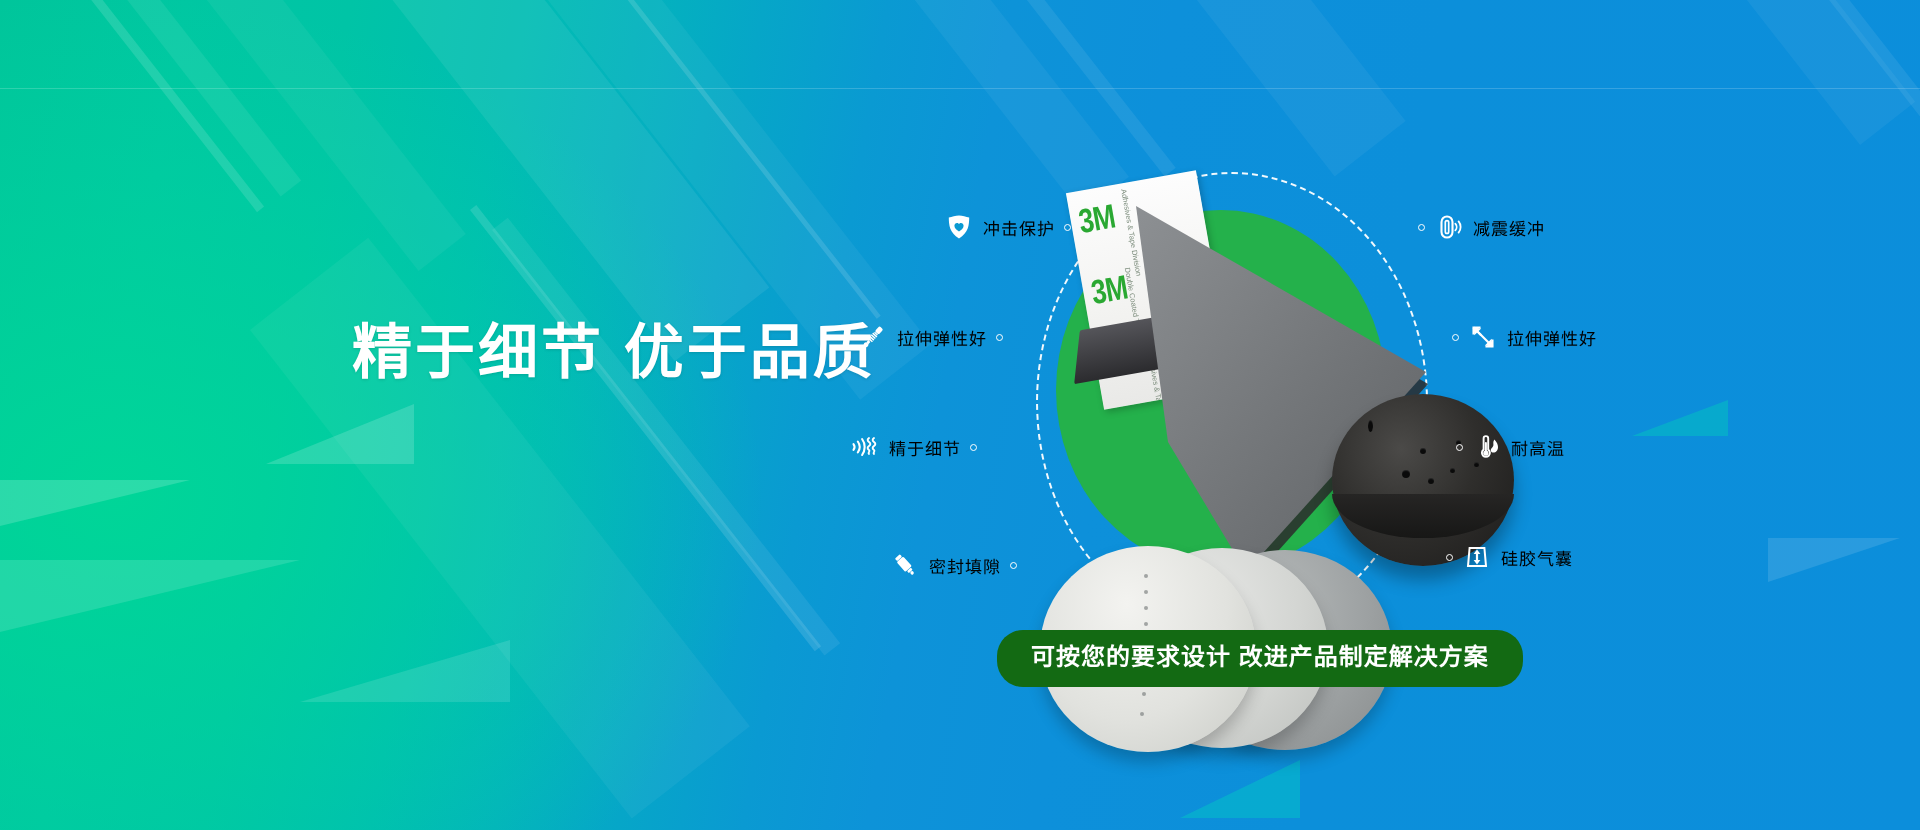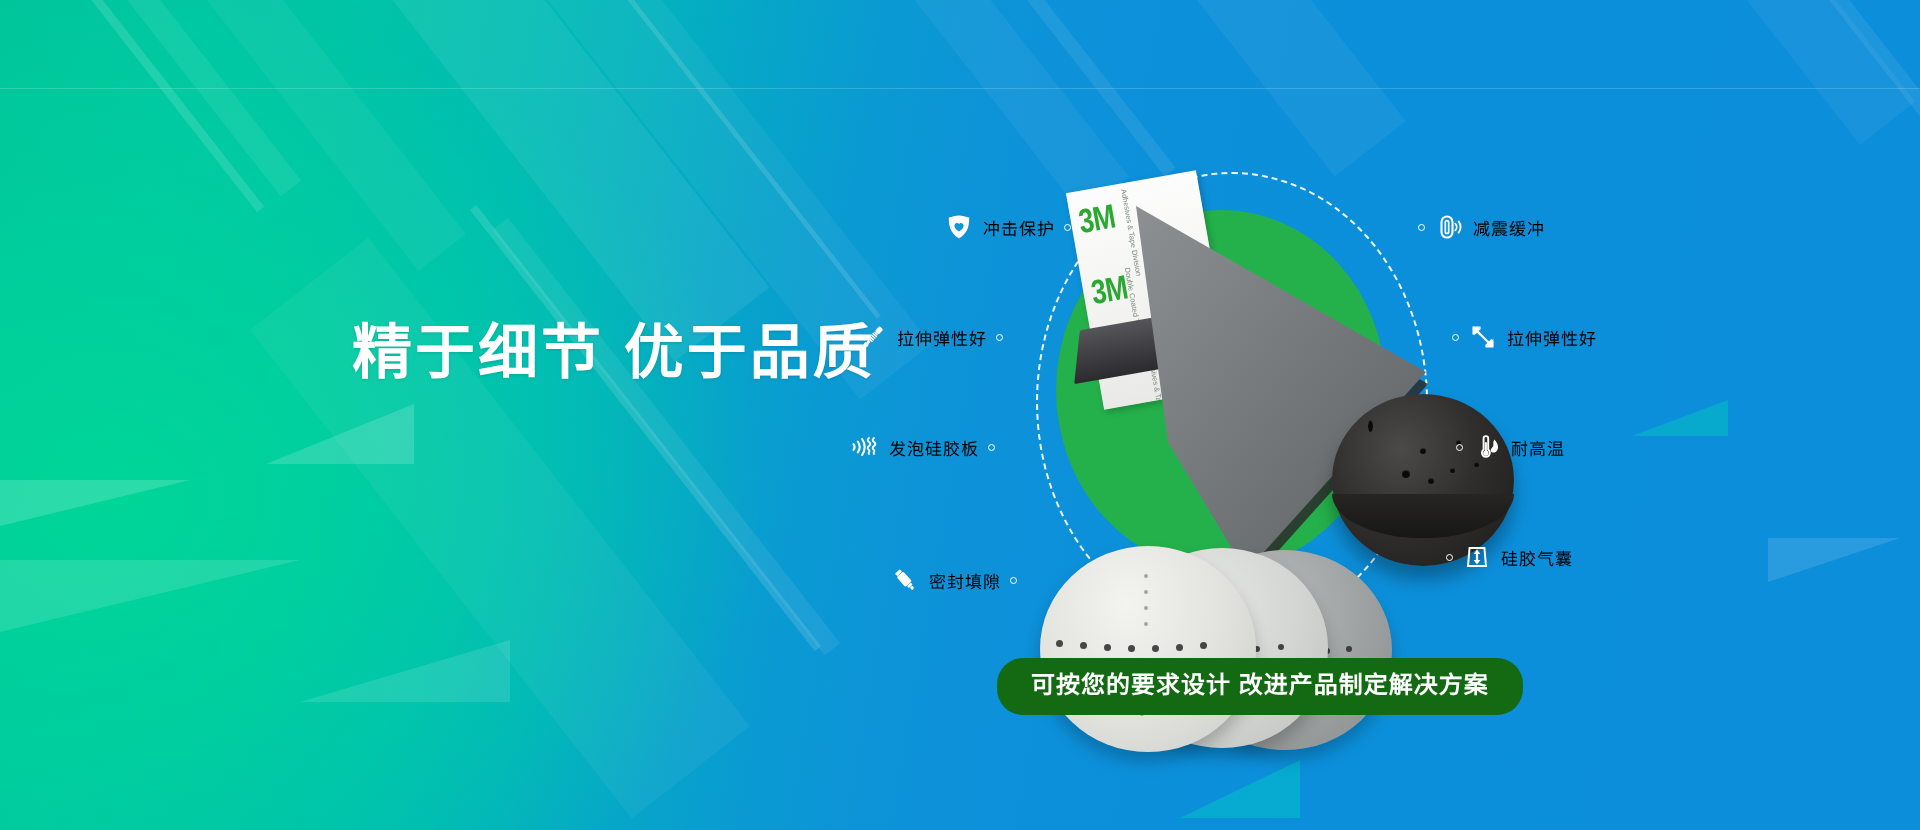--- a/index.html
+++ b/index.html
@@ -228,21 +228,20 @@
     padding:13px 34px 15px;
     background:#136a13;
     border-radius:26px;
     color:#fff;
     font-size:24px;
     font-weight:bold;
     letter-spacing:1px;
     white-space:nowrap;
     cursor:pointer;
     line-height:1.2;
-    margin-top:28px;
   }
 </style>
 </head>
 <body>
 
 <div class="banner">
 
   <div class="bg-base"></div>
   <div class="bg-base2"></div>
 
@@ -393,25 +392,25 @@
         <svg width="30" height="28" viewBox="0 0 30 28">
           <g stroke="#fff" fill="none" stroke-linecap="round">
             <path d="M3.5 11.2a4.6 4.6 0 0 1 0 5.6" stroke-width="2.1"></path>
             <path d="M7.8 8.5a9.4 9.4 0 0 1 0 11" stroke-width="2.1"></path>
             <path d="M12.1 6a13.8 13.8 0 0 1 0 16" stroke-width="2.1"></path>
             <path d="M19 5c-1.8 1.4-1.8 2.6 0 4s1.8 2.6 0 4-1.8 2.6 0 4-1.8 2.6 0 4" stroke-width="1.9"></path>
             <path d="M24 5c-1.8 1.4-1.8 2.6 0 4s1.8 2.6 0 4-1.8 2.6 0 4-1.8 2.6 0 4" stroke-width="1.9"></path>
           </g>
         </svg>
       </span>
-      <span>发泡硅胶板</span>
-      <span class="dot"></span>
-    </div>
-
-    <div class="feat left" style="left:10px; top:415px;">
+      <span>精于细节</span>
+      <span class="dot"></span>
+    </div>
+
+    <div class="feat left" style="left:10px; top:400px;">
       <span class="ico">
         <svg width="28" height="28" viewBox="0 0 28 28">
           <g fill="#fff" transform="rotate(-42 14 14)">
             <rect x="10.6" y="2.5" width="6.8" height="3.4" rx="1.2"></rect>
             <rect x="9.6" y="6.4" width="8.8" height="13" rx="1.4"></rect>
             <rect x="11.4" y="19.8" width="5.2" height="2.8" rx="1"></rect>
             <circle cx="14" cy="24.6" r="1.7"></circle>
           </g>
         </svg>
       </span>

